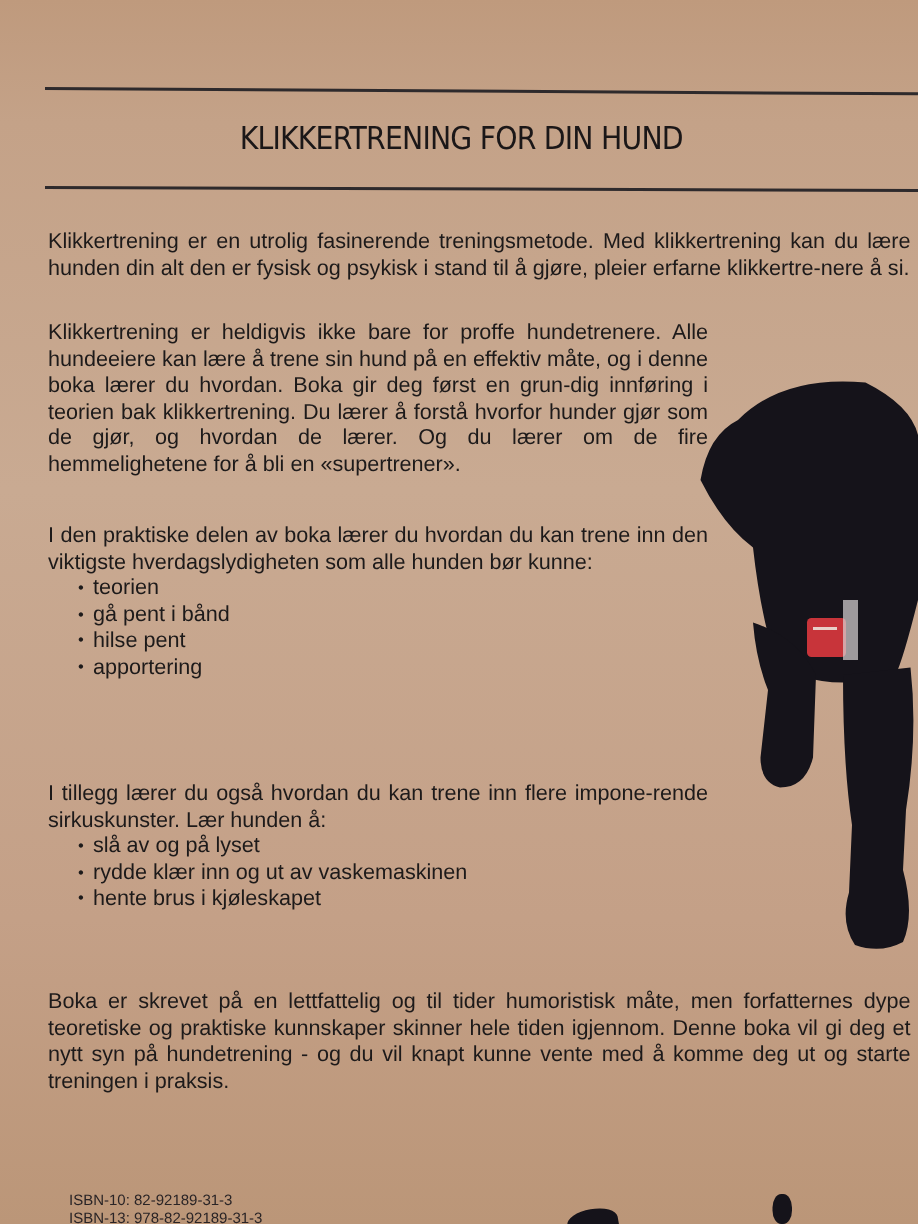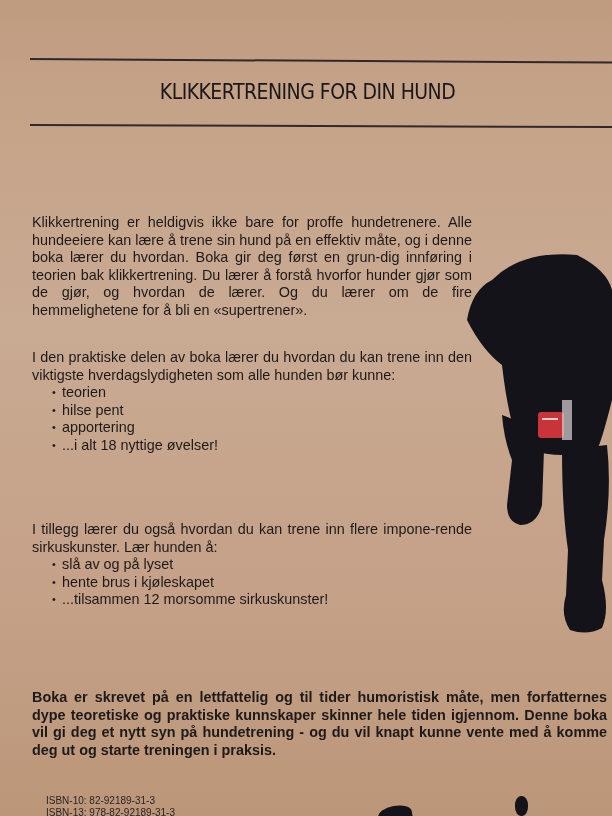--- a/index.html
+++ b/index.html
@@ -22,57 +22,58 @@
       transform: scaleX(0.9); transform-origin: 321px 0;
     }
     .para {
       position: absolute; left: 32px; font-size: 14.4px; line-height: 17.5px;
       text-align: justify; margin: 0;
     }
     .p1 { top: 153px; width: 575px; }
     .p2 { top: 214px; width: 440px; }
     .p3 { top: 349px; width: 440px; }
     .p4 { top: 521px; width: 440px; }
-    .p5 { top: 689px; width: 575px; font-weight: bold; }
+    .p5 { top: 660px; width: 575px; }
     .list { list-style: none; margin: 0; padding: 0 0 0 20px; }
     .list li { position: relative; padding-left: 10px; line-height: 17.5px; font-size: 14.4px; }
     .list li::before { content: "•"; position: absolute; left: 0; top: 0; font-size: 11px; }
     .isbn {
       position: absolute; left: 46px; top: 795px; font-size: 10px; line-height: 12px;
       color: #2a2426;
     }
     .dog { position: absolute; left: 462px; top: 250px; width: 150px; height: 390px; }
     .blob { position: absolute; background: #15131a; }
   </style>
 </head>
 <body>
 
 <div class="page">
   <div class="rule top"></div>
   <div class="title">KLIKKERTRENING FOR DIN HUND</div>
   <div class="rule bottom"></div>
 
+  <p class="para p1">Klikkertrening er en utrolig fasinerende treningsmetode. Med klikkertrening kan du lære hunden din alt den er fysisk og psykisk i stand til å gjøre, pleier erfarne klikkertre-nere å si.</p>
   <p class="para p2">Klikkertrening er heldigvis ikke bare for proffe hundetrenere. Alle hundeeiere kan lære å trene sin hund på en effektiv måte, og i denne boka lærer du hvordan. Boka gir deg først en grun-dig innføring i teorien bak klikkertrening. Du lærer å forstå hvorfor hunder gjør som de gjør, og hvordan de lærer. Og du lærer om de fire hemmelighetene for å bli en «supertrener».</p>
 
   <div class="para p3">
     <div>I den praktiske delen av boka lærer du hvordan du kan trene inn den viktigste hverdagslydigheten som alle hunden bør kunne:</div>
     <ul class="list">
       <li>teorien</li>
+      <li>gå pent i bånd</li>
       <li>hilse pent</li>
       <li>apportering</li>
-      <li> ...i alt 18 nyttige øvelser!</li>
     </ul>
   </div>
 
   <div class="para p4">
     <div>I tillegg lærer du også hvordan du kan trene inn flere impone-rende sirkuskunster. Lær hunden å:</div>
     <ul class="list">
       <li>slå av og på lyset</li>
+      <li>rydde klær inn og ut av vaskemaskinen</li>
       <li>hente brus i kjøleskapet</li>
-      <li>...tilsammen 12 morsomme sirkuskunster!</li>
     </ul>
   </div>
 
   <p class="para p5">Boka er skrevet på en lettfattelig og til tider humoristisk måte, men forfatternes dype teoretiske og praktiske kunnskaper skinner hele tiden igjennom. Denne boka vil gi deg et nytt syn på hundetrening - og du vil knapt kunne vente med å komme deg ut og starte treningen i praksis.</p>
 
   <div class="isbn">
     <div>ISBN-10: 82-92189-31-3</div>
     <div>ISBN-13: 978-82-92189-31-3</div>
   </div>
 

